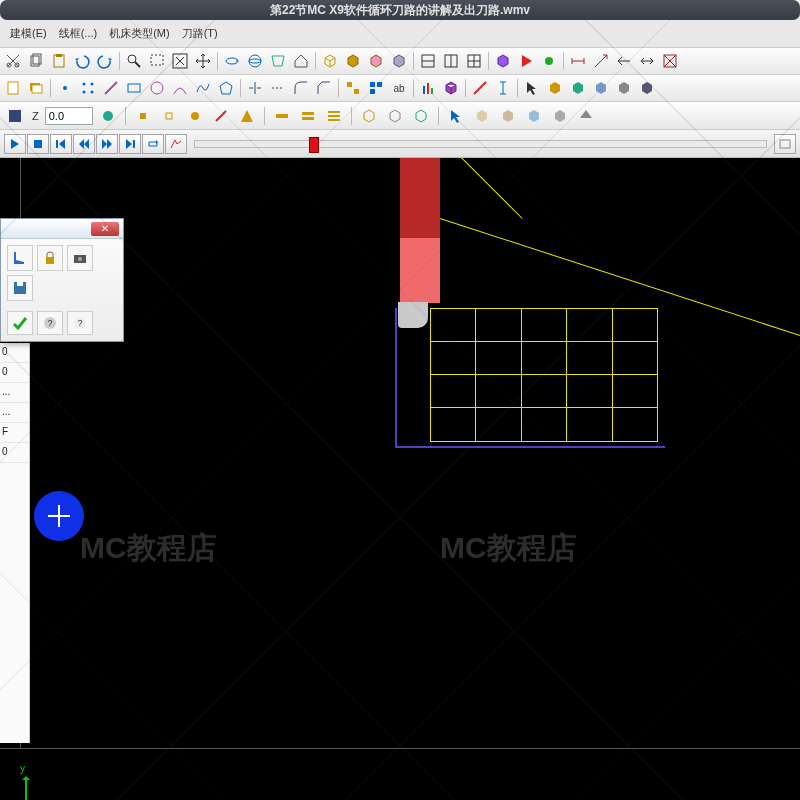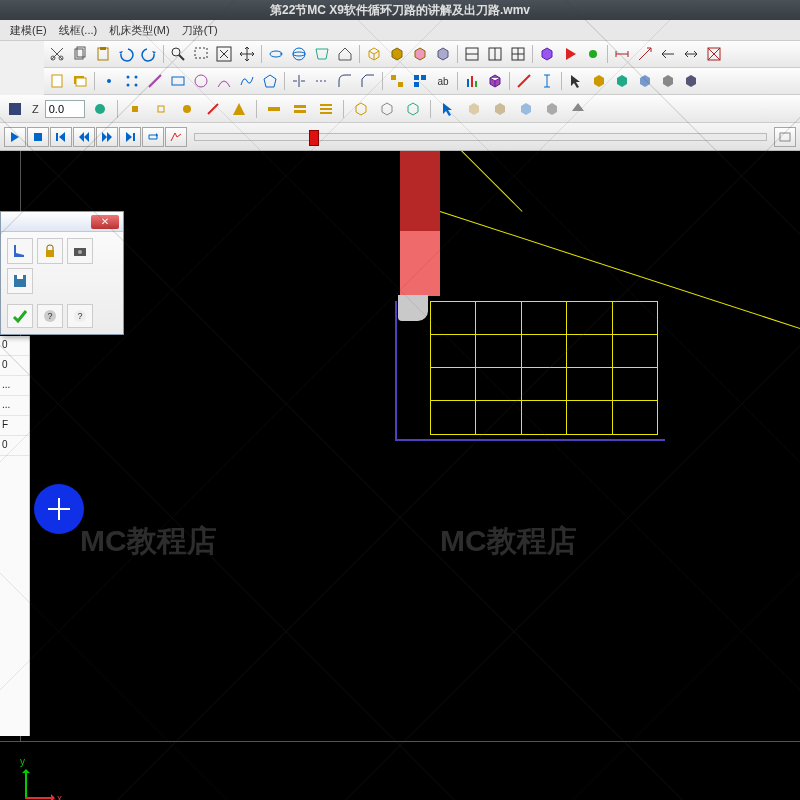--- a/index.html
+++ b/index.html
@@ -14,41 +14,41 @@
   }
   .title-bar {
     height: 20px;
     background: linear-gradient(#4a5158, #363c42);
     color: #e0e0e0;
     display: flex;
     align-items: center;
     justify-content: center;
     font-size: 12px;
     font-weight: bold;
+    border-radius: 7px;
   }
   .menu-bar {
-    height: 21px;
+    height: 28px;
     background: #e8e8e8;
     display: flex;
     align-items: center;
     padding: 0 4px;
     border-bottom: 1px solid #ccc;
     font-size: 11px;
     color: #333;
   }
   .menu-item { padding: 0 6px; cursor: default; }
   .toolbar {
     background: linear-gradient(#fdfdfd, #e8e8e8);
     border-bottom: 1px solid #ccc;
     display: flex;
     flex-wrap: wrap;
     align-items: center;
     padding: 2px;
     gap: 1px;
-    margin-left: 44px;
   }
   .tb-icon {
     width: 22px;
     height: 22px;
     display: inline-flex;
     align-items: center;
     justify-content: center;
     border: 1px solid transparent;
     cursor: pointer;
   }
@@ -62,21 +62,21 @@
   .coord-row {
     background: linear-gradient(#fdfdfd, #e8e8e8);
     border-bottom: 1px solid #ccc;
     display: flex;
     align-items: center;
     padding: 2px 4px;
     gap: 4px;
     height: 28px;
   }
   .coord-input {
-    width: 40px;
+    width: 48px;
     height: 18px;
     font-size: 11px;
     padding: 0 3px;
     border: 1px solid #9aa;
     background: #fff;
   }
   .coord-label { font-size: 11px; color: #333; padding: 0 2px; }
 
   .player-bar {
     height: 28px;

